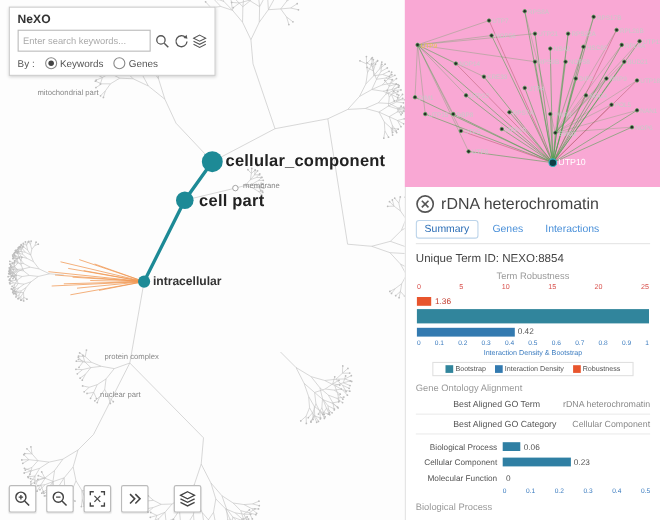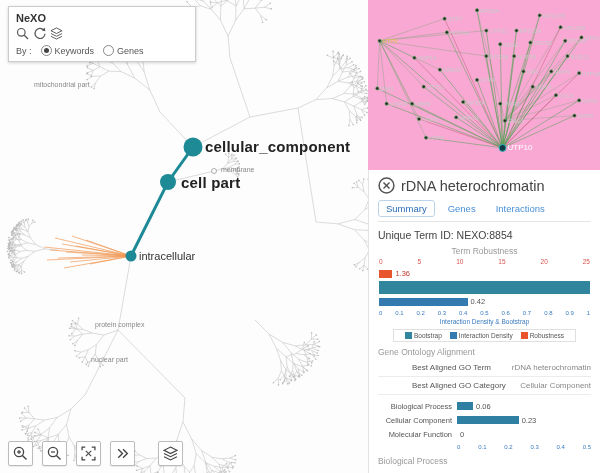--- a/index.html
+++ b/index.html
@@ -3,21 +3,21 @@
 <meta charset="utf-8">
 <style>
   html,body{margin:0;padding:0;background:#fff;font-family:"Liberation Sans",sans-serif;}
   #stage{position:relative;width:600px;height:473px;overflow:hidden;background:#fdfdfd;}
 
   
   .left-panel{position:absolute;left:0;top:0;width:368px;height:473px;background:#fdfdfd;overflow:hidden;}
   #tree-svg{position:absolute;left:0;top:0;}
   .nlabel{position:absolute;white-space:nowrap;color:#222;}
   .nlabel.big{font-size:15px;font-weight:600;letter-spacing:.2px;}
-  .nlabel.mid{font-size:11px;font-weight:400;color:#333;text-align:right;}
+  .nlabel.mid{font-size:11px;font-weight:700;color:#333;text-align:right;}
   .nlabel.tiny{font-size:7px;font-weight:400;color:#888;}
 
   
   .search-card{position:absolute;left:8px;top:6px;width:172px;background:#fff;border:1px solid #ccc;
     box-shadow:0 1px 3px rgba(0,0,0,.18);padding:5px 7px;z-index:5;}
   .sc-title{font-size:11px;font-weight:bold;color:#333;margin-bottom:3px;}
   .sc-row{display:flex;align-items:center;gap:4px;}
   .sc-row input{flex:1;min-width:0;height:16px;border:1px solid #bbb;font-size:8.5px;padding:1px 4px;color:#444;outline:none;}
   .sc-row input::placeholder{color:#aaa;}
   .sc-icon{flex:0 0 auto;cursor:pointer;}
@@ -91,20 +91,21 @@
     <div class="nlabel big" style="left:181px;top:174px">cell part</div>
     <div class="nlabel mid" style="left:139px;top:250px">intracellular</div>
     <div class="nlabel tiny" style="left:221px;top:166px">membrane</div>
     <div class="nlabel tiny" style="left:34px;top:81px">mitochondrial part</div>
     <div class="nlabel tiny" style="left:95px;top:321px">protein complex</div>
     <div class="nlabel tiny" style="left:91px;top:356px">nuclear part</div>
 
     <div class="search-card">
       <div class="sc-title">NeXO</div>
       <div class="sc-row">
+        <input type="text" placeholder="Enter search keywords..." style="">
         <svg class="sc-icon" width="13" height="13" viewBox="0 0 13 13">
           <circle cx="5.3" cy="5.3" r="3.8" fill="none" stroke="#555" stroke-width="1.2"></circle>
           <line x1="8.3" y1="8.3" x2="12" y2="12" stroke="#555" stroke-width="1.3"></line>
         </svg>
         <svg class="sc-icon" width="13" height="13" viewBox="0 0 13 13">
           <path d="M10.8 3.2 A5 5 0 1 0 12 6.8" fill="none" stroke="#555" stroke-width="1.2"></path>
           <polygon points="11.6,0.6 12.4,4.2 8.8,3.6" fill="#555"></polygon>
         </svg>
         <svg class="sc-icon" width="13" height="13" viewBox="0 0 14 14">
           <path d="M7 1 13 4 7 7 1 4Z" fill="none" stroke="#555" stroke-width="1"></path>

